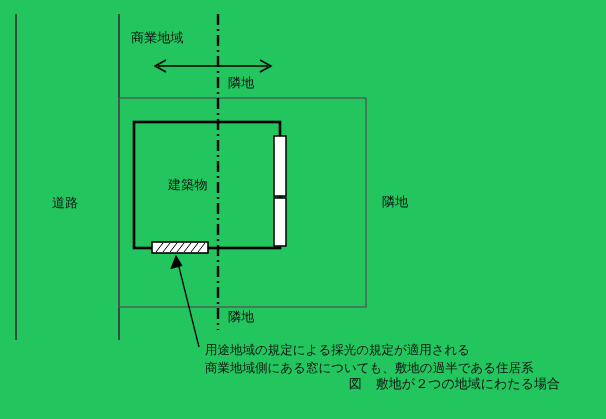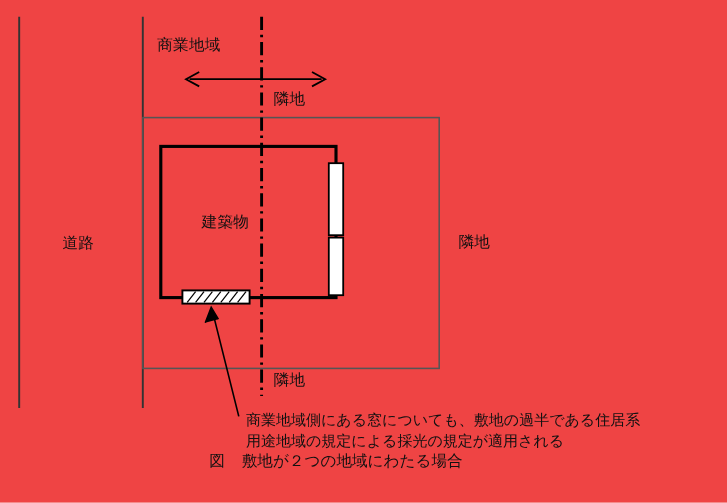--- a/index.html
+++ b/index.html
@@ -8,21 +8,21 @@
     background: #ffffff;
   }
   body {
     font-family: "Liberation Sans", "DejaVu Sans", sans-serif;
     color: #000000;
   }
   #figure-root {
     position: relative;
     width: 606px;
     height: 419px;
-    background: #ef4444;
+    background: #22c55e;
     overflow: hidden;
   }
   .lbl {
     position: absolute;
     font-size: 13px;
     line-height: 1.35;
     color: #111111;
     white-space: nowrap;
     letter-spacing: 0.2px;
   }
@@ -43,21 +43,21 @@
     line-height: 1.45;
     color: #111111;
   }
   .note div { white-space: nowrap; }
 
   .caption {
     position: absolute;
     left: 0;
     top: 375px;
     width: 560px;
-    text-align: center;
+    text-align: right;
     font-size: 13px;
     color: #111111;
   }
   .caption .cap-mark { margin-right: 14px; }
 
   svg.diagram {
     position: absolute;
     left: 0; top: 0;
     width: 606px; height: 419px;
   }
@@ -112,21 +112,21 @@
 
   <div class="lbl lbl-rinchi-bot">隣地</div>
 
   <div class="lbl lbl-rinchi-right">隣地</div>
 
   <div class="lbl lbl-road">道路</div>
 
   <div class="lbl lbl-building">建築物</div>
 
   <div class="note">
+    <div>用途地域の規定による採光の規定が適用される</div>
     <div>商業地域側にある窓についても、敷地の過半である住居系</div>
-    <div>用途地域の規定による採光の規定が適用される</div>
   </div>
 
   <div class="caption">
     <span class="cap-mark">図</span><span>敷地が２つの地域にわたる場合</span>
   </div>
 
 </div>
 
 </body></html>

